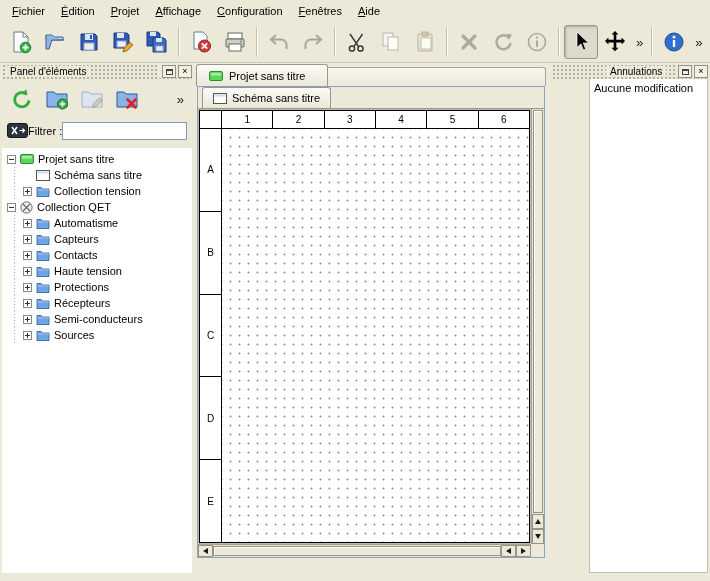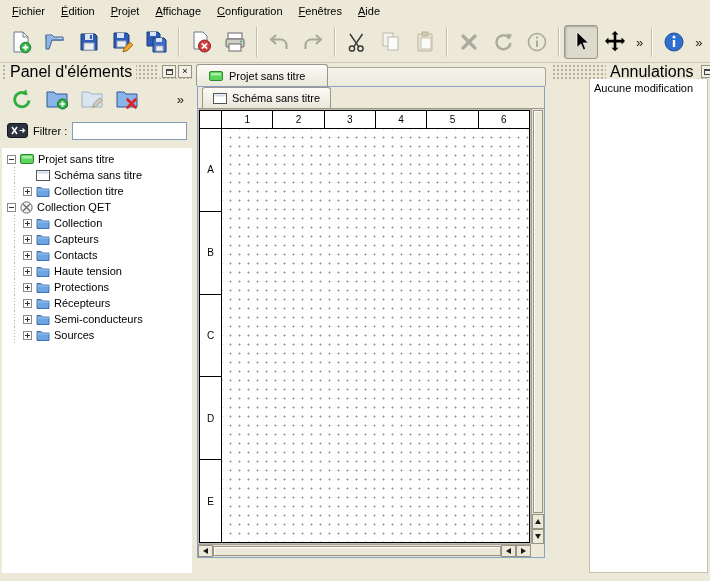--- a/index.html
+++ b/index.html
@@ -24,29 +24,29 @@
   .chev { font-size:13px; padding:0 4px; color:#222; }
   .spacer { flex:1; }
   svg.ti { width:24px; height:24px; display:block; }
   svg.pi { width:24px; height:24px; display:block; }
   
   .panel { position:absolute; display:flex; flex-direction:column; }
   #left-panel  { left:2px;  top:64px; width:190px; height:509px; }
   #right-panel { left:552px; top:64px; width:156px; height:509px; }
   .dock-title { height:15px; display:flex; align-items:center; flex:none;
     background-image:radial-gradient(#b5b1a0 1px, transparent 1.2px); background-size:4px 4px; }
-  .dock-title-label { font-size:16px; background:#ece9d8; padding:0 4px; margin-left:4px; white-space:nowrap; }
+  .dock-title-label { font-size:10px; background:#ece9d8; padding:0 4px; margin-left:4px; white-space:nowrap; }
   .dock-btns { margin-left:auto; display:flex; gap:2px; background:#ece9d8; padding-left:3px; }
   .dock-btn { width:14px; height:13px; border:1px solid #97937f; background:#f2f0e5;
     display:flex; align-items:center; justify-content:center; font-size:9px; line-height:1; }
   .float-glyph { width:7px; height:6px; border:1px solid #444; border-top-width:2px; }
   .panel-toolbar { height:40px; display:flex; align-items:center; gap:3px; padding:2px 4px; flex:none; }
   .pbtn { width:32px; height:32px; display:flex; align-items:center; justify-content:center;
     border:1px solid transparent; border-radius:3px; flex:none; }
-  .filter-row { height:24px; display:flex; align-items:center; gap:5px; padding:0 5px; margin-bottom:5px; flex:none; }
+  .filter-row { height:24px; display:flex; align-items:center; padding:0 5px; margin-bottom:5px; flex:none; }
   .filter-input { flex:1; height:18px; border:1px solid #7f9db9; background:#fff;
     font:11px "Liberation Sans", sans-serif; padding:1px 3px; min-width:0; }
   
   .tree { flex:1; background:#fff; overflow:hidden; padding-top:3px; }
   .trow { height:16px; display:flex; align-items:center; gap:4px; padding-left:5px; white-space:nowrap; }
   .trow.l1 { padding-left:21px;
     background-image:repeating-linear-gradient(to bottom,#b4b4b4 0 1px, transparent 1px 3px);
     background-size:1px 100%; background-repeat:no-repeat; background-position:12px 0; }
   .expander { width:9px; height:9px; border:1px solid #888; background:#fff; position:relative; flex:none; }
   .expander::before { content:""; position:absolute; left:1px; right:1px; top:3px; height:1px; background:#333; }
@@ -365,41 +365,41 @@
       <span>Schéma sans titre</span>
     </div>
     <div class="trow l1">
       <span class="expander plus"></span>
       <span class="tico">
           <svg width="14" height="11" viewBox="0 0 14 11">
             <path d="M1 1.5h4l1.5 1.5H13v7.5H1z" fill="#6ea4e0" stroke="#2a5b9e" stroke-width="0.8"></path>
             <path d="M1 4h12" stroke="#9cc2ee"></path>
           </svg>
         </span>
-      <span>Collection titre</span>
+      <span>Collection tension</span>
     </div>
     <div class="trow">
       <span class="expander"></span>
       <span class="tico">
           <svg width="13" height="13" viewBox="0 0 13 13">
             <circle cx="6.5" cy="6.5" r="5.6" fill="#f2f2f2" stroke="#666"></circle>
             <path d="M3 3l7 7M10 3l-7 7" stroke="#666" stroke-width="1.2"></path>
           </svg>
         </span>
       <span>Collection QET</span>
     </div>
     <div class="trow l1">
       <span class="expander plus"></span>
       <span class="tico">
           <svg width="14" height="11" viewBox="0 0 14 11">
             <path d="M1 1.5h4l1.5 1.5H13v7.5H1z" fill="#6ea4e0" stroke="#2a5b9e" stroke-width="0.8"></path>
             <path d="M1 4h12" stroke="#9cc2ee"></path>
           </svg>
         </span>
-      <span>Collection</span>
+      <span>Automatisme</span>
     </div>
     <div class="trow l1">
       <span class="expander plus"></span>
       <span class="tico">
           <svg width="14" height="11" viewBox="0 0 14 11">
             <path d="M1 1.5h4l1.5 1.5H13v7.5H1z" fill="#6ea4e0" stroke="#2a5b9e" stroke-width="0.8"></path>
             <path d="M1 4h12" stroke="#9cc2ee"></path>
           </svg>
         </span>
       <span>Capteurs</span>

